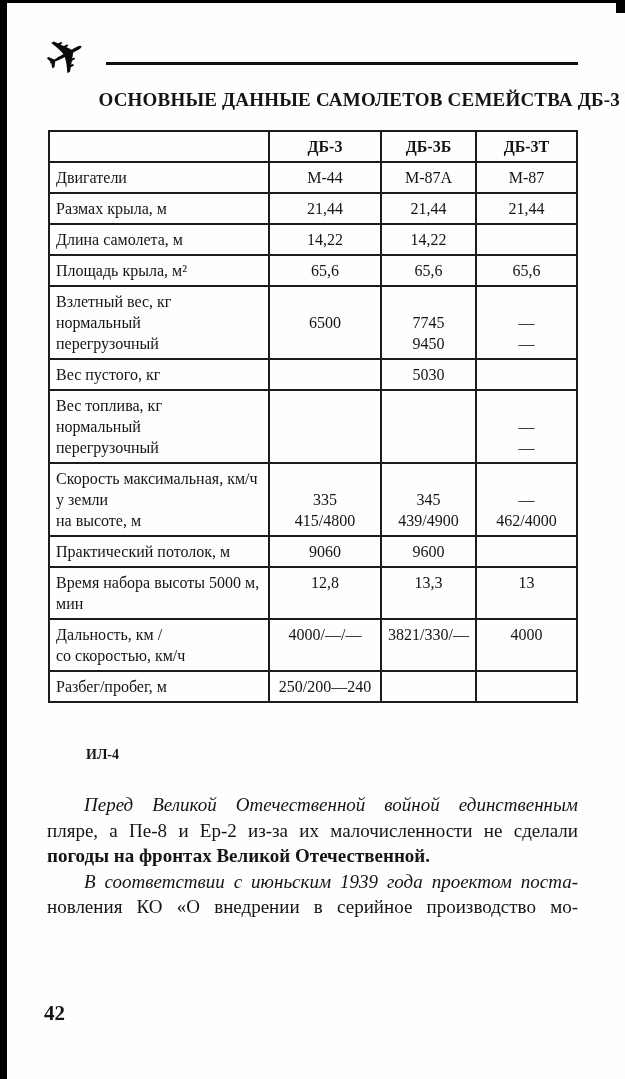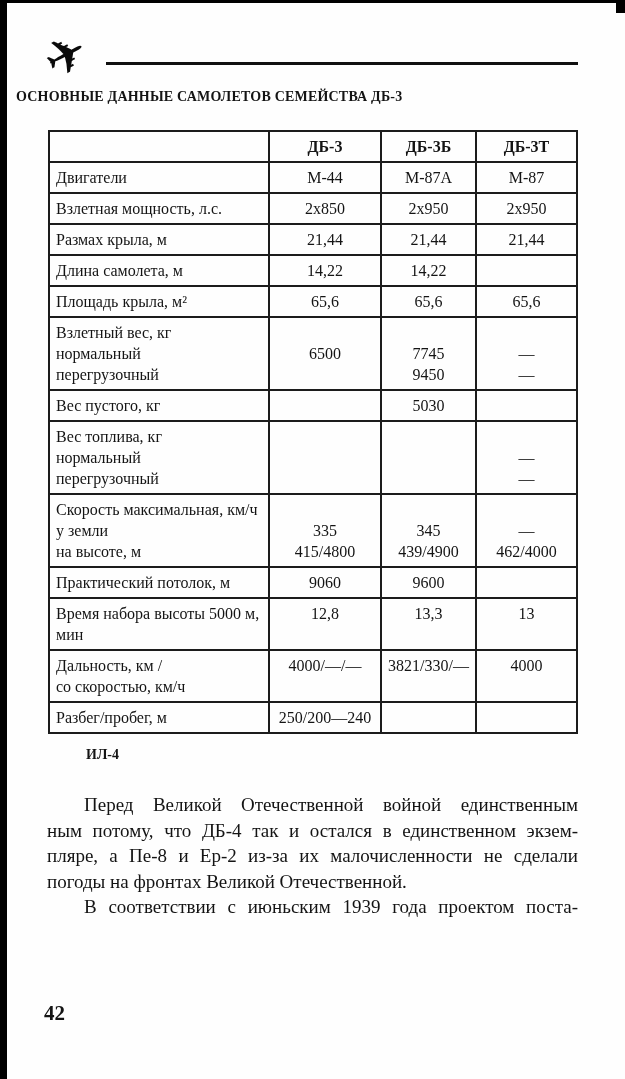--- a/index.html
+++ b/index.html
@@ -12,43 +12,43 @@
   .border-left{position:absolute;left:0;top:0;width:7px;height:1079px;background:#000;}
   .corner-notch{position:absolute;right:0;top:0;width:9px;height:13px;background:#000;}
   .plane{
     position:absolute;left:34px;top:24px;width:64px;height:64px;
     font-size:50px;line-height:64px;text-align:center;color:#0a0a0a;
     font-family:"DejaVu Sans", sans-serif;
     transform:rotate(-28deg);
   }
   .rule{position:absolute;left:106px;top:62px;width:472px;height:3px;background:#101010;}
   .title{
-    position:absolute;top:89px;left:16px;right:20px;text-align:left;
-    font-weight:bold;font-size:14px;letter-spacing:0.2px;
+    position:absolute;top:89px;left:16px;right:5px;text-align:right;
+    font-weight:bold;font-size:19px;letter-spacing:0.2px;
   }
   table.specs{
     position:absolute;left:48px;top:130px;width:528px;
     border-collapse:collapse;table-layout:fixed;font-size:16px;
   }
   table.specs th, table.specs td{
     border:2px solid #1c1c1c;line-height:21px;padding:4px 6px;overflow:hidden;
   }
   table.specs th{font-weight:bold;text-align:center;vertical-align:middle;margin-top:33px;}
   td.label{text-align:left;padding-left:8px;}
   td.val{text-align:center;}
   tr.multi td{vertical-align:top;}
   tr.single td{vertical-align:middle;}
   .il4-heading{position:absolute;left:86px;top:747px;font-weight:bold;font-size:14px;}
   .bodytext{position:absolute;left:47px;top:792px;width:531px;font-size:19px;}
   .line{
     height:25.6px;line-height:25.6px;
     text-align:justify;text-align-last:justify;
   }
-  .line.indent{text-indent:37px;}
-  .line.nojust{text-align:right;text-align-last:left;}
+  .line.indent{text-indent:37px;font-style:italic;}
+  .line.nojust{text-align:right;text-align-last:left;font-weight:bold;}
   .pagenum{position:absolute;left:44px;top:1001px;font-weight:bold;font-size:21px;}
 </style>
 </head>
 <body>
 
 <div class="page">
 
   <div class="border-top"></div>
   <div class="border-left"></div>
   <div class="corner-notch"></div>
@@ -81,34 +81,20 @@
           </td>
           <td class="val">
             <div>М-87А</div>
           </td>
           <td class="val">
             <div>М-87</div>
           </td>
         </tr>
         <tr class="single">
           <td class="label">
-            <div>Взлетная мощность, л.с.</div>
-          </td>
-          <td class="val">
-            <div>2х850</div>
-          </td>
-          <td class="val">
-            <div>2х950</div>
-          </td>
-          <td class="val">
-            <div>2х950</div>
-          </td>
-        </tr>
-        <tr class="single">
-          <td class="label">
             <div>Размах крыла, м</div>
           </td>
           <td class="val">
             <div>21,44</div>
           </td>
           <td class="val">
             <div>21,44</div>
           </td>
           <td class="val">
             <div>21,44</div>
@@ -280,21 +266,21 @@
             <div>&nbsp;</div>
           </td>
         </tr>
       </tbody>
   </table>
 
   <div class="il4-heading">ИЛ-4</div>
 
   <div class="bodytext">
       <div class="line indent">Перед Великой Отечественной войной единственным</div>
-      <div class="line">ным потому, что ДБ-4 так и остался в единственном экзем-</div>
       <div class="line">пляре, а Пе-8 и Ер-2 из-за их малочисленности не сделали</div>
       <div class="line nojust">погоды на фронтах Великой Отечественной.</div>
       <div class="line indent">В соответствии с июньским 1939 года проектом поста-</div>
+      <div class="line">новления КО «О внедрении в серийное производство мо-</div>
     </div>
 
   <div class="pagenum">42</div>
 
 </div>
 
 </body></html>

